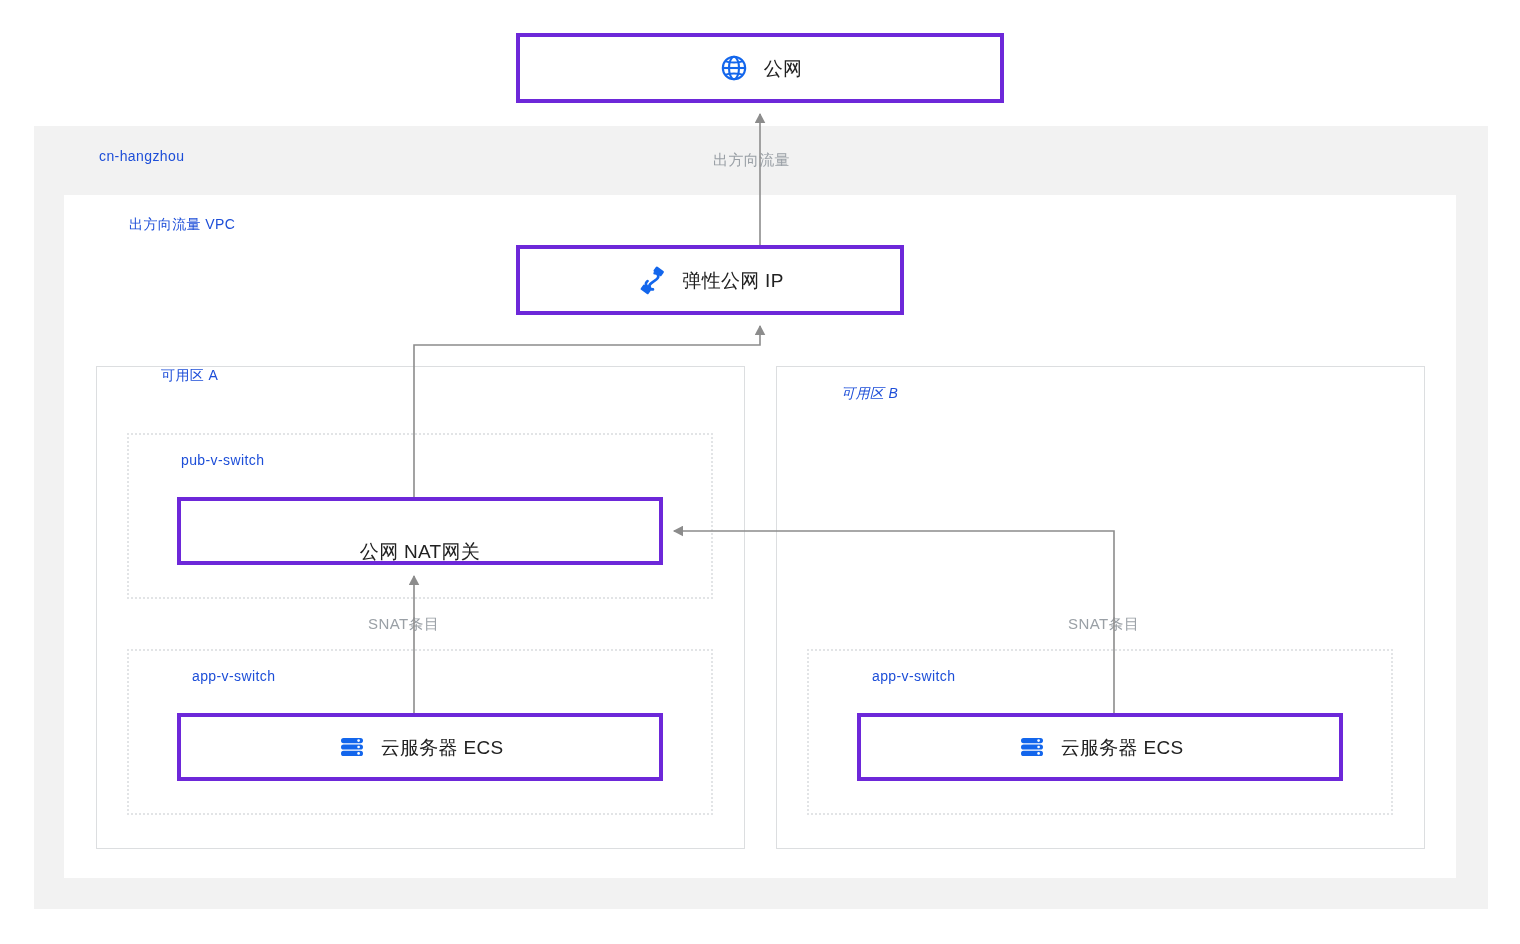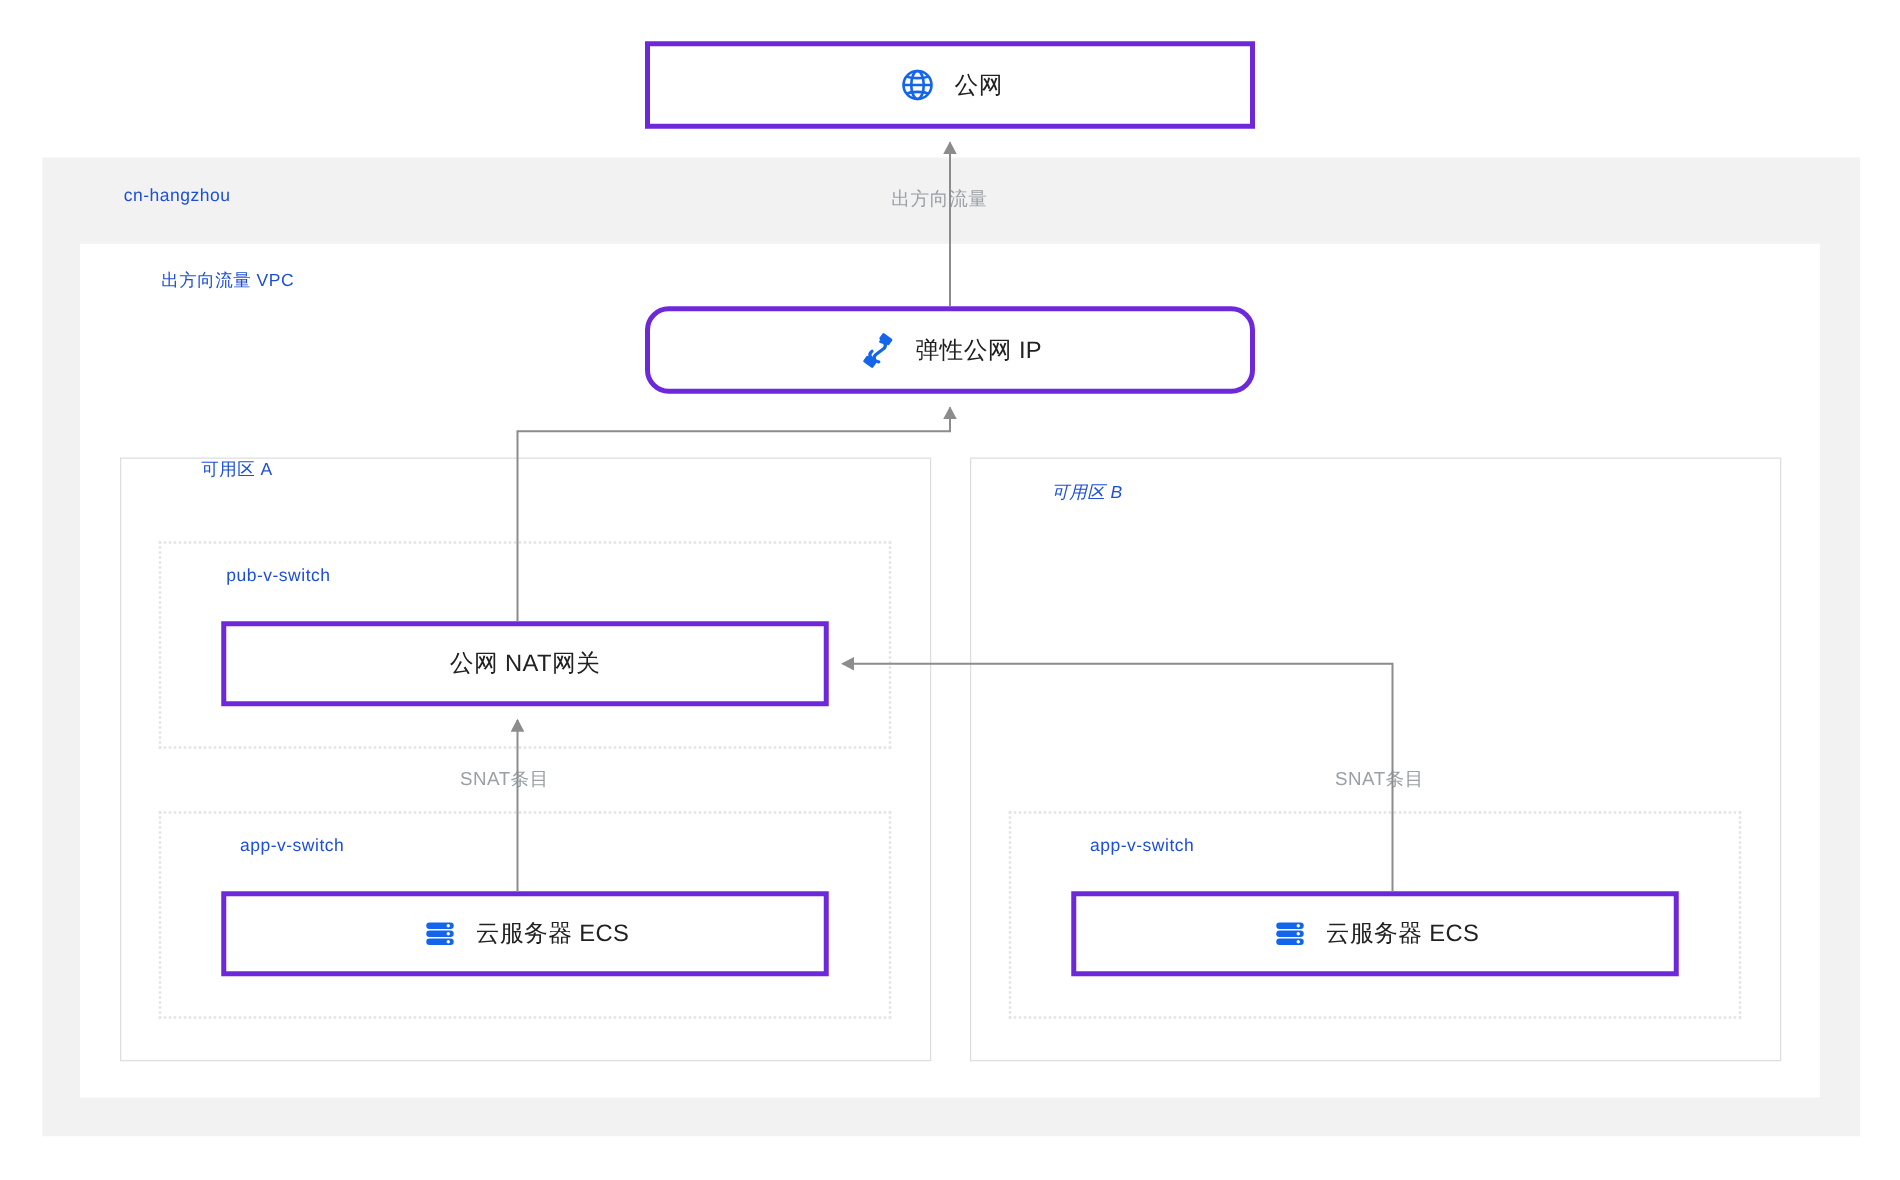--- a/index.html
+++ b/index.html
@@ -118,21 +118,21 @@
 
   <div class="vpc" style="left:64px; top:195px; width:1392px; height:683px;"></div>
   <div class="container-label" style="left:81px; top:217px;">出方向流量 VPC</div>
 
   <div class="zone" style="left:96px; top:366px; width:649px; height:483px;"></div>
   <div class="container-label" style="left:113px; top:368px;">可用区 A</div>
 
   <div class="vswitch" style="left:127px; top:433px; width:586px; height:166px;"></div>
   <div class="container-label" style="left:133px; top:453px;">pub-v-switch</div>
 
-  <div class="node" style="left:177px; top:497px; width:486px; height:68px;">
+  <div class="node" style="left:177px; top:497px; width:486px; height:68px;align-items:flex-end;">
     <div class="node-inner">
       <span class="node-label">公网 NAT网关</span>
     </div>
   </div>
 
   <div class="vswitch" style="left:127px; top:649px; width:586px; height:166px;"></div>
   <div class="container-label" style="left:144px; top:669px;">app-v-switch</div>
 
   <div class="node" style="left:177px; top:713px; width:486px; height:68px;">
     <div class="node-inner">
@@ -169,21 +169,21 @@
           <circle cx="21.6" cy="15.0" r="1.35" fill="#ffffff"></circle>
           <circle cx="21.6" cy="21.4" r="1.35" fill="#ffffff"></circle>
         </svg>
       </span>
       <span class="node-label">云服务器 ECS</span>
     </div>
   </div>
 
   <div class="edge-label" style="left:1068px; top:616px;">SNAT条目</div>
 
-  <div class="node" style="left:516px; top:245px; width:488px; height:70px;border-radius:19px;">
+  <div class="node" style="left:516px; top:245px; width:388px; height:70px;">
     <div class="node-inner">
       <span class="icon">
         <svg width="32" height="32" viewBox="0 0 32 32" aria-hidden="true">
           <g stroke="#1366ec" stroke-width="2.6" fill="none" stroke-linecap="round">
             <path d="M18.6 9.2 C 22.4 9.2 23.6 13.0 20.6 15.2 L 15.0 19.4 C 12.0 21.6 13.2 25.4 17.0 25.4"></path>
           </g>
           <g fill="#1366ec">
             <rect x="17.9" y="4.3" width="9.6" height="6.1" rx="1.2" transform="rotate(36 22.7 7.35)"></rect>
             <rect x="5.0" y="22.4" width="9.6" height="6.1" rx="1.2" transform="rotate(36 9.8 25.45)"></rect>
           </g>

